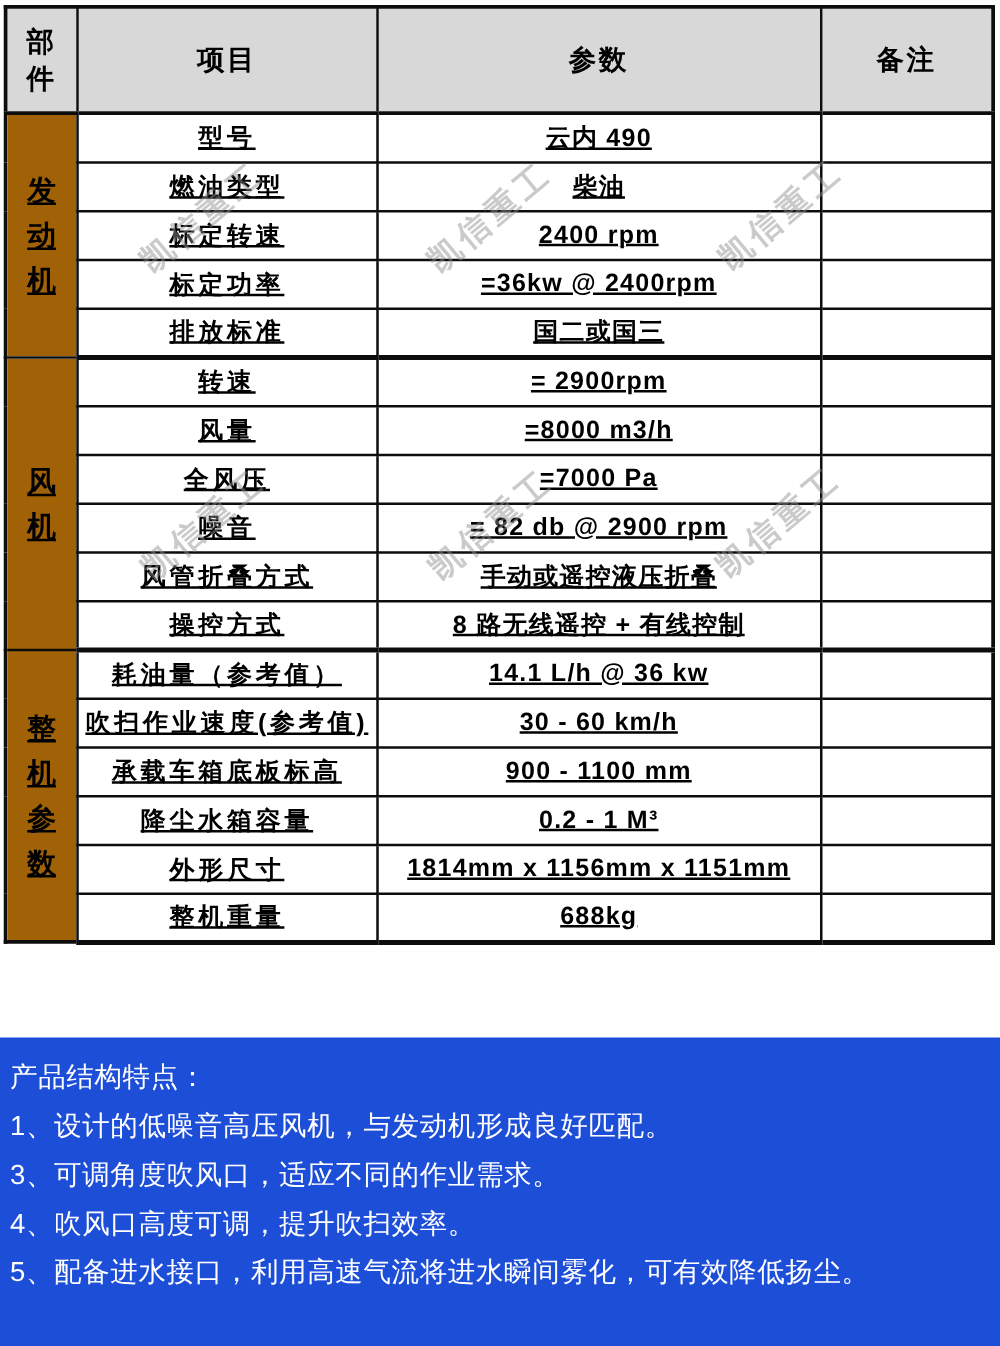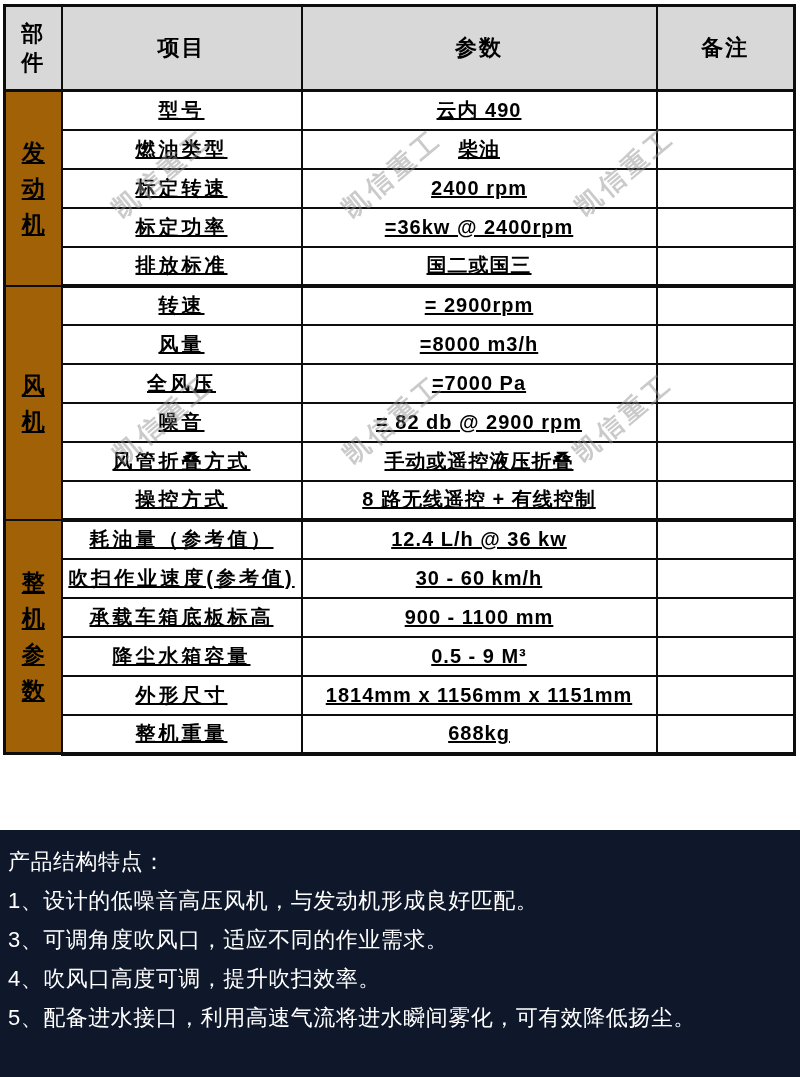--- a/index.html
+++ b/index.html
@@ -53,21 +53,21 @@
   .wm1 { left: 162px; top: 174px; }
   .wm2 { left: 392px; top: 174px; }
   .wm3 { left: 625px; top: 172px; }
   .wm4 { left: 163px; top: 420px; }
   .wm5 { left: 393px; top: 420px; }
   .wm6 { left: 623px; top: 418px; }
 
   
   .features {
     position: absolute; left: 0; top: 830px; width: 800px; height: 247px;
-    background: #0f172a; color: #ffffff; z-index: 2;
+    background: #1d4ed8; color: #ffffff; z-index: 2;
     padding: 12px 8px 0 8px;
   }
   .features .f-line {
     font-size: 22px; line-height: 39px; letter-spacing: 0.5px;
     white-space: nowrap;
   }
 </style>
 </head>
 <body>
 
@@ -150,36 +150,36 @@
       <td class="item-cell">操控方式</td>
       <td class="value-cell">8 路无线遥控 + 有线控制</td>
       <td class="remark-cell"></td>
     </tr>
 
     <tr>
       <td class="sec-cell" rowspan="6">
             <div class="vtext vtext-sec">整机参数</div>
           </td>
       <td class="item-cell">耗油量（参考值）</td>
-      <td class="value-cell">12.4 L/h @ 36 kw</td>
+      <td class="value-cell">14.1 L/h @ 36 kw</td>
       <td class="remark-cell"></td>
     </tr>
     <tr>
       <td class="item-cell">吹扫作业速度(参考值)</td>
       <td class="value-cell">30 - 60 km/h</td>
       <td class="remark-cell"></td>
     </tr>
     <tr>
       <td class="item-cell">承载车箱底板标高</td>
       <td class="value-cell">900 - 1100 mm</td>
       <td class="remark-cell"></td>
     </tr>
     <tr>
       <td class="item-cell">降尘水箱容量</td>
-      <td class="value-cell">0.5 - 9 M³</td>
+      <td class="value-cell">0.2 - 1 M³</td>
       <td class="remark-cell"></td>
     </tr>
     <tr>
       <td class="item-cell">外形尺寸</td>
       <td class="value-cell">1814mm x 1156mm x 1151mm</td>
       <td class="remark-cell"></td>
     </tr>
     <tr class="sec-end">
       <td class="item-cell">整机重量</td>
       <td class="value-cell">688kg</td>

